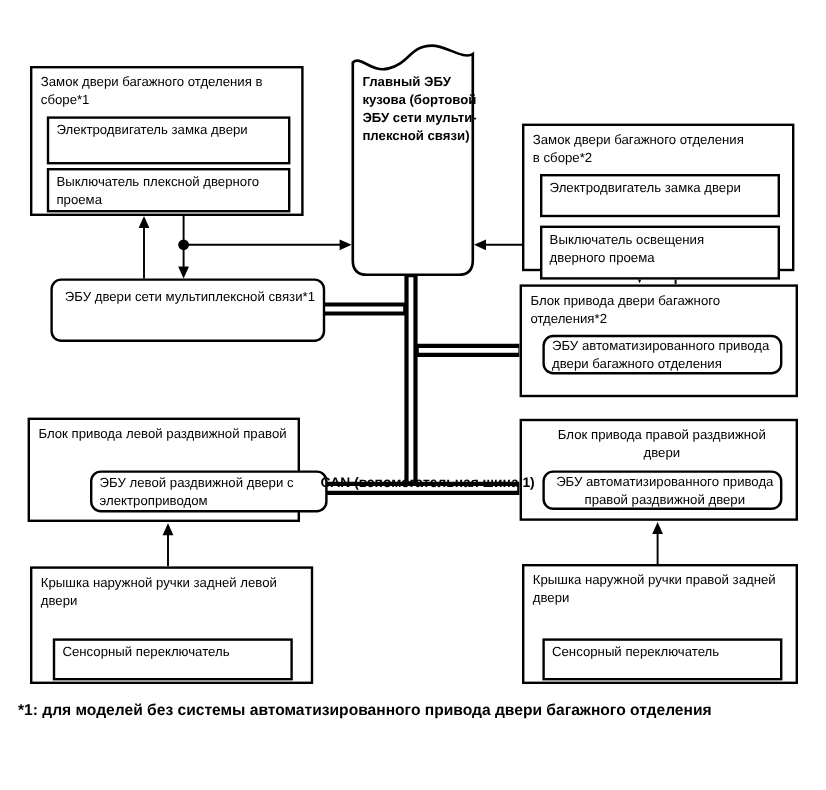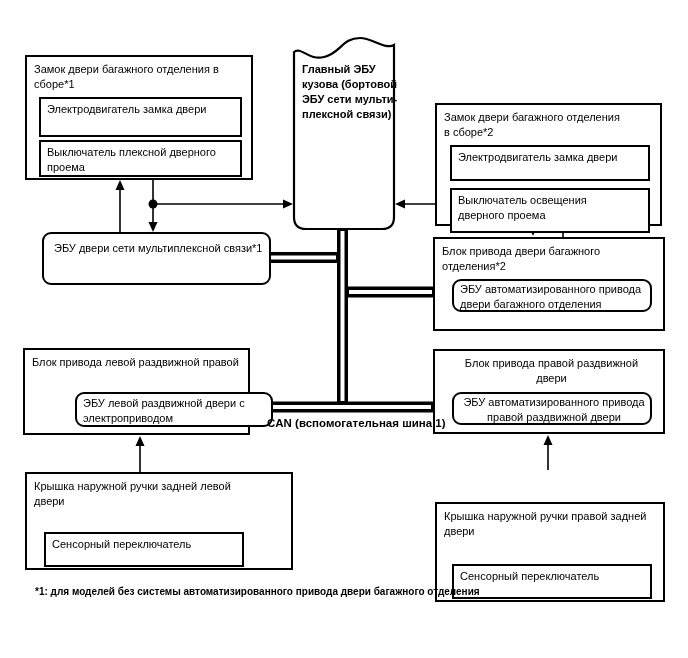--- a/index.html
+++ b/index.html
@@ -37,21 +37,21 @@
     white-space:pre-line;
   }
   .floating-label{
     position:absolute;z-index:2;
     font-size:11px;line-height:15px;
     white-space:pre-line;
     font-weight:bold;
   }
   #ecu-text{width:96px;}
   #can-label{font-size:11.5px;}
-  .footnote{font-size:10px;margin-left:20px;}
+  .footnote{font-size:13px;}
 </style>
 </head>
 <body>
 
 <div id="canvas">
 
   <svg id="connectors" width="688" height="658" viewBox="0 0 688 658">
 
     <path d="M294,52 C301,46 309,61 324,57 C341,53 342,38 360,38 C372,38 386,50 394,45
              L394,217 Q394,229 382,229 L306,229 Q294,229 294,217 Z" fill="#ffffff" stroke="#000000" stroke-width="2.2"></path>
@@ -150,33 +150,33 @@
 
   <div class="box" style="left:433px;top:349px;width:232px;height:85px;text-align:center;">
     <span class="title">Блок привода правой раздвижной
 двери</span>
     <div class="inner rounded" style="left:17px;top:41px;width:200px;height:33px;">
       <span class="itxt" style="top:1px;">ЭБУ автоматизированного привода
 правой раздвижной двери</span>
     </div>
   </div>
 
-  <div class="box" style="left:25px;top:472px;width:268px;height:98px;">
+  <div class="box" style="left:25px;top:472px;width:236px;height:98px;">
     <span class="title">Крышка наружной ручки задней левой
 двери</span>
     <div class="inner" style="left:17px;top:58px;width:200px;height:35px;">
       <span class="itxt">Сенсорный переключатель</span>
     </div>
   </div>
 
-  <div class="box" style="left:435px;top:470px;width:230px;height:100px;margin-top:32px;">
+  <div class="box" style="left:435px;top:470px;width:230px;height:100px;">
     <span class="title">Крышка наружной ручки правой задней
 двери</span>
     <div class="inner" style="left:15px;top:60px;width:200px;height:35px;">
       <span class="itxt">Сенсорный переключатель</span>
     </div>
   </div>
 
-  <div class="floating-label" id="can-label" style="left:267px;top:416px;text-align:center;">CAN (вспомогательная шина 1)</div>
+  <div class="floating-label" id="can-label" style="left:267px;top:396px;text-align:center;">CAN (вспомогательная шина 1)</div>
 
   <div class="floating-label footnote" style="left:15px;top:584px;">*1: для моделей без системы автоматизированного привода двери багажного отделения</div>
 
 </div>
 
 </body></html>

